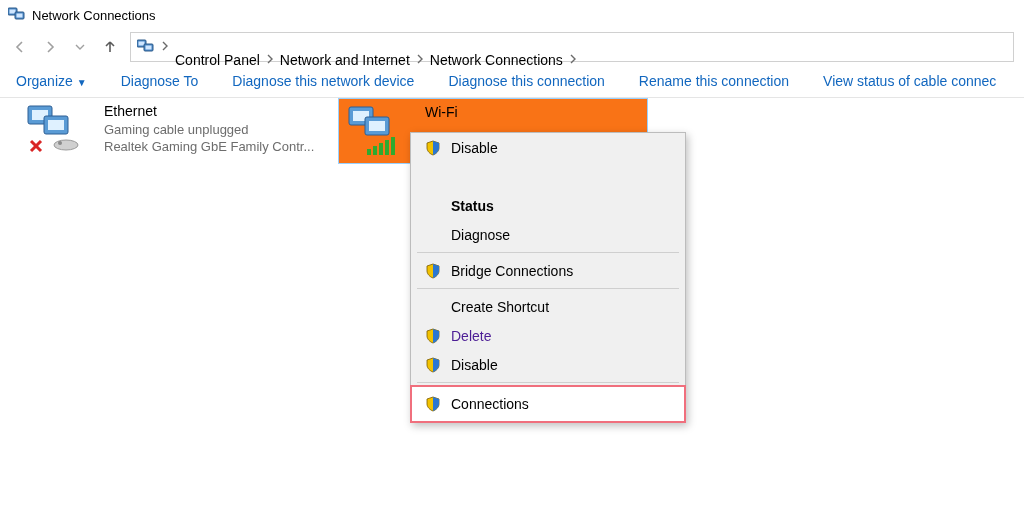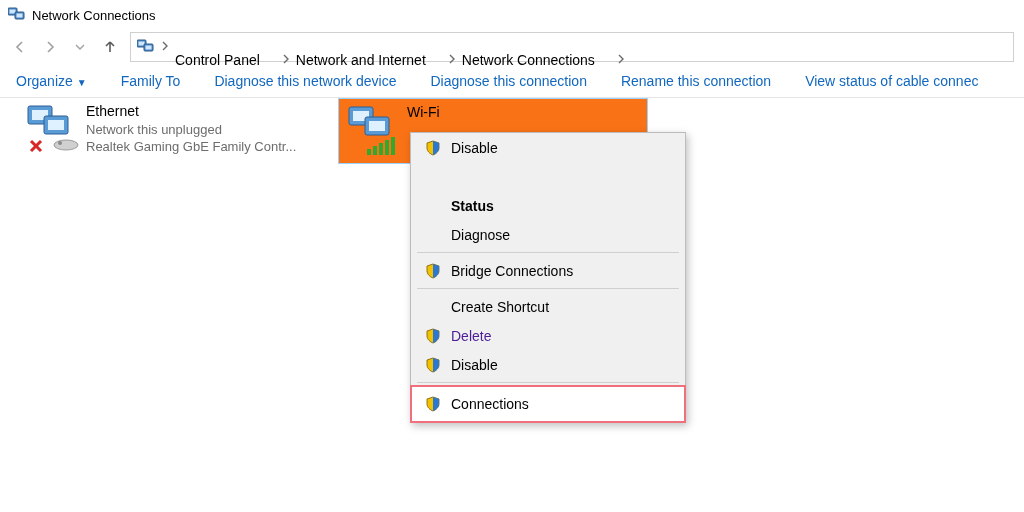--- a/index.html
+++ b/index.html
@@ -5,35 +5,35 @@
   * { box-sizing: border-box; font-family: "Segoe UI", Tahoma, sans-serif; }
   html, body { margin: 0; padding: 0; width: 1024px; height: 512px; background: #fff; overflow: hidden; font-size: 14px; color: #000; }
 
   .window-title { display:flex; align-items:center; height:30px; padding:0 8px; gap:6px; }
   .window-title .title-text { font-size:13px; }
 
   .addr-row { display:flex; align-items:center; height:34px; padding:0 10px; gap:10px; }
   .nav-arrow { width:20px; height:20px; display:flex; align-items:center; justify-content:center; color:#a0a0a0; }
   .nav-arrow.enabled { color:#5b5b5b; }
   .addr-bar { flex:1; height:30px; border:1px solid #d0d0d0; display:flex; align-items:center; padding:0 6px; gap:4px; }
-  .crumb { display:flex; align-items:center; gap:20px;margin-top:26px; }
+  .crumb { display:flex; align-items:center; gap:4px;margin-top:26px; }
   .crumb-chevron { color:#6a6a6a; }
   .crumb span.text { color:#000; }
 
   .toolbar { display:flex; align-items:center; height:34px; padding:0 16px; gap:34px; border-bottom:1px solid #e5e5e5; }
   .toolbar a { color:#1267bf; font-size:14px; text-decoration:none; white-space:nowrap; }
   .toolbar a .drop { font-size:10px; margin-left:4px; }
 
   .content { position:relative; padding-top:10px; }
   .adapter-row { position:absolute; display:flex; }
 
   .adapter.ethernet { left:18px; top:0; width:300px; }
   .adapter.wifi { left:338px; top:0; width:310px; }
 
-  .adapter { display:flex; align-items:flex-start; gap:6px; padding:4px 6px; }
+  .adapter { display:flex; align-items:flex-start; gap:24px; padding:4px 6px; }
   .adapter.selected { background:#f97316; border:1px solid #99d1ff; }
   .adapter .icon-slot { width:56px; height:56px; position:relative; flex-shrink:0; }
   .adapter .meta { display:flex; flex-direction:column; line-height:1.35; max-width:230px; }
   .adapter .meta .name { color:#000; }
   .adapter .meta .line2, .adapter .meta .line3 { color:#6d6d6d; font-size:13px; white-space:nowrap; overflow:hidden; text-overflow:ellipsis; }
 
   
   .ctx-menu { position:absolute; left:410px; top:34px; width:276px; background:#f0f0f0; border:1px solid #bcbcbc; box-shadow:2px 3px 8px rgba(0,0,0,.25); }
   .ctx-item { display:flex; align-items:center; height:29px; padding:0 14px; gap:10px; }
   .ctx-item .shield-slot { width:16px; height:16px; flex-shrink:0; }
@@ -118,21 +118,21 @@
         <svg class="chevron-svg" viewBox="0 0 12 12">
             <path d="M4 2 L8 6 L4 10" fill="none" stroke="currentColor" stroke-width="1.4"></path>
           </svg>
       </span>
     </span>
   </div>
 </div>
 
 <div class="toolbar">
   <a><span>Organize</span><span class="drop">▼</span></a>
-  <a>Family To</a>
+  <a>Diagnose To</a>
   <a>Diagnose this network device</a>
   <a>Diagnose this connection</a>
   <a>Rename this connection</a>
   <a>View status of cable connec</a>
 </div>
 
 <div class="content">
 
   <div class="adapter ethernet adapter-row">
     <div class="icon-slot">
@@ -146,21 +146,21 @@
           <circle cx="6" cy="5" r="2" fill="#8a8a8a"></circle>
         </g>
         <g transform="translate(4,36)">
           <line x1="3" y1="3" x2="13" y2="13" stroke="#d92626" stroke-width="3"></line>
           <line x1="13" y1="3" x2="3" y2="13" stroke="#d92626" stroke-width="3"></line>
         </g>
       </svg>
     </div>
     <div class="meta">
       <span class="name">Ethernet</span>
-      <span class="line2">Network this unplugged</span>
+      <span class="line2">Gaming cable unplugged</span>
       <span class="line3">Realtek Gaming GbE Family Contr...</span>
     </div>
   </div>
 
   <div class="adapter wifi selected adapter-row">
     <div class="icon-slot">
       <svg width="56" height="56" viewBox="0 0 56 56">
         <rect x="4" y="4" width="24" height="18" rx="2" fill="#5a9bd5" stroke="#2d5f94"></rect>
         <rect x="8" y="8" width="16" height="10" fill="#dff1ff"></rect>
         <rect x="20" y="14" width="24" height="18" rx="2" fill="#5a9bd5" stroke="#2d5f94"></rect>

